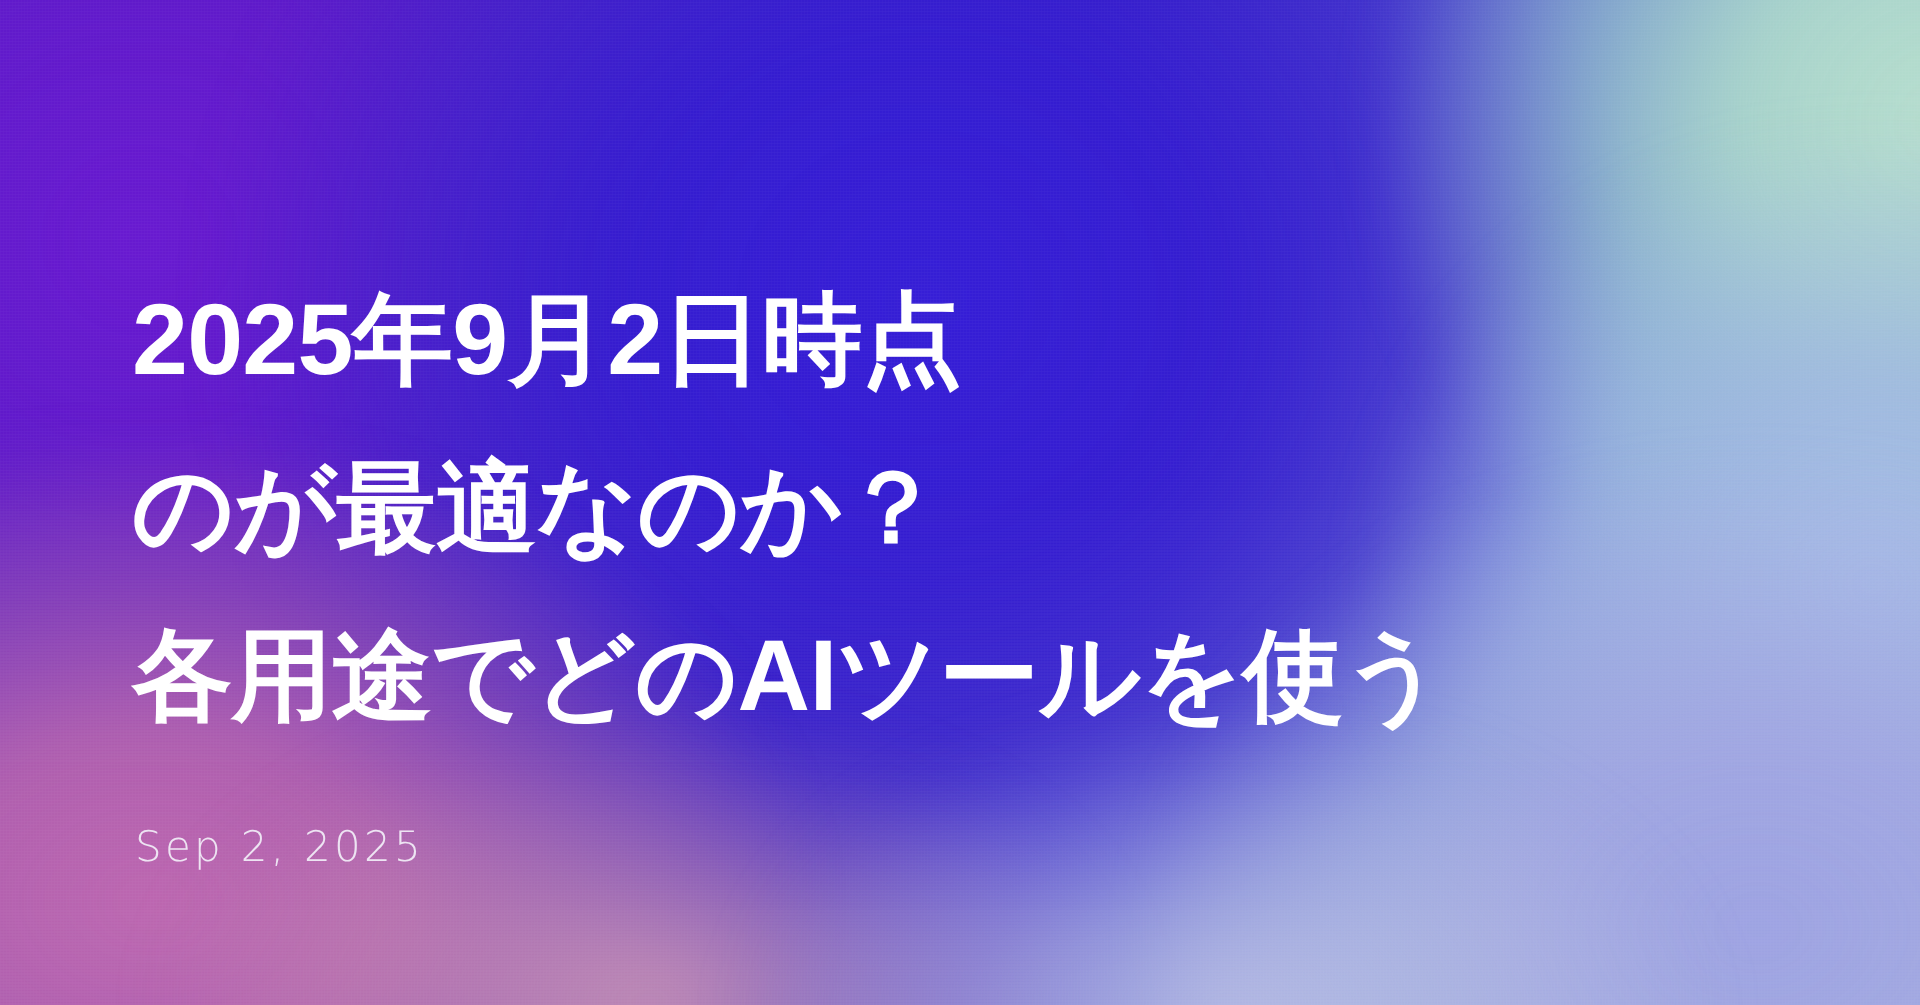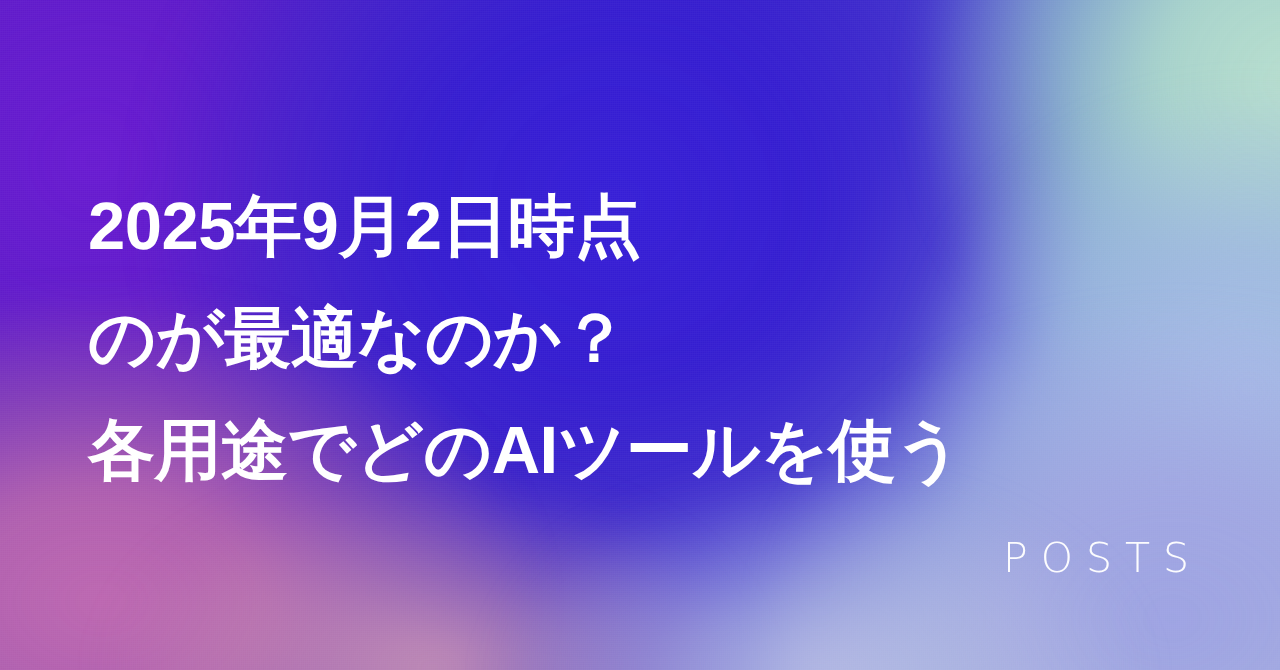--- a/index.html
+++ b/index.html
@@ -233,17 +233,17 @@
   <div class="grain"></div>
 
   <div class="content">
 
     <h1 class="headline">
       <span class="line">2025年9月2日時点</span>
       <span class="line">のが最適なのか？</span>
       <span class="line">各用途でどのAIツールを使う</span>
     </h1>
 
-
-    <div class="logo">POSTS</div>
+    <div class="date">Sep 2, 2025</div>
+
 
   </div>
 </div>
 
 </body></html>

